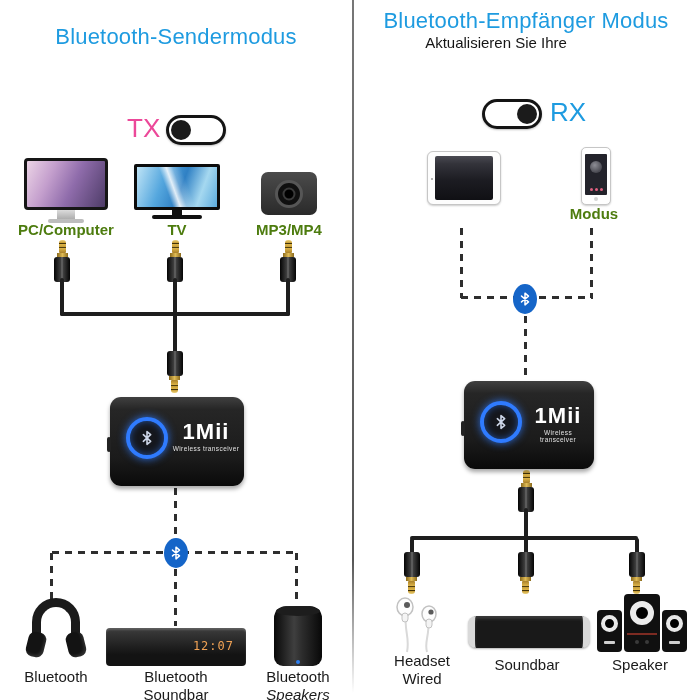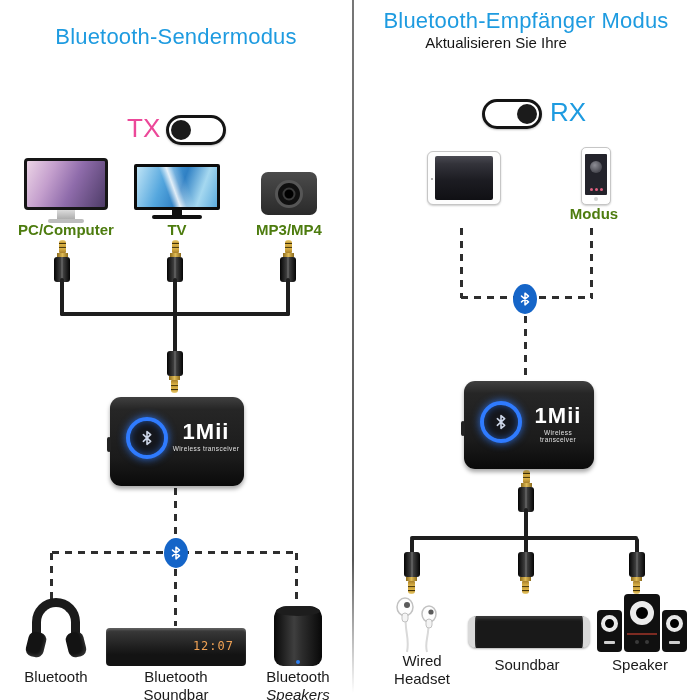--- a/index.html
+++ b/index.html
@@ -310,22 +310,22 @@
             <i></i>
             <i></i>
           </div>
       </div>
       <div class="sat satR">
           <div class="ring"></div>
           <div class="slot"></div>
         </div>
     </div>
     <div class="devlabel2" style="left:10px;top:652px;width:120px;">
+      <span style="display:block;">Headset</span>
       <span style="display:block;">Wired</span>
-      <span style="display:block;">Headset</span>
     </div>
     <div class="devlabel2" style="left:115px;top:656px;width:120px;">
       <span style="display:block;">Soundbar</span>
     </div>
     <div class="devlabel2" style="left:228px;top:656px;width:120px;">
       <span style="display:block;">Speaker</span>
     </div>
   </div>
 </div>
 

